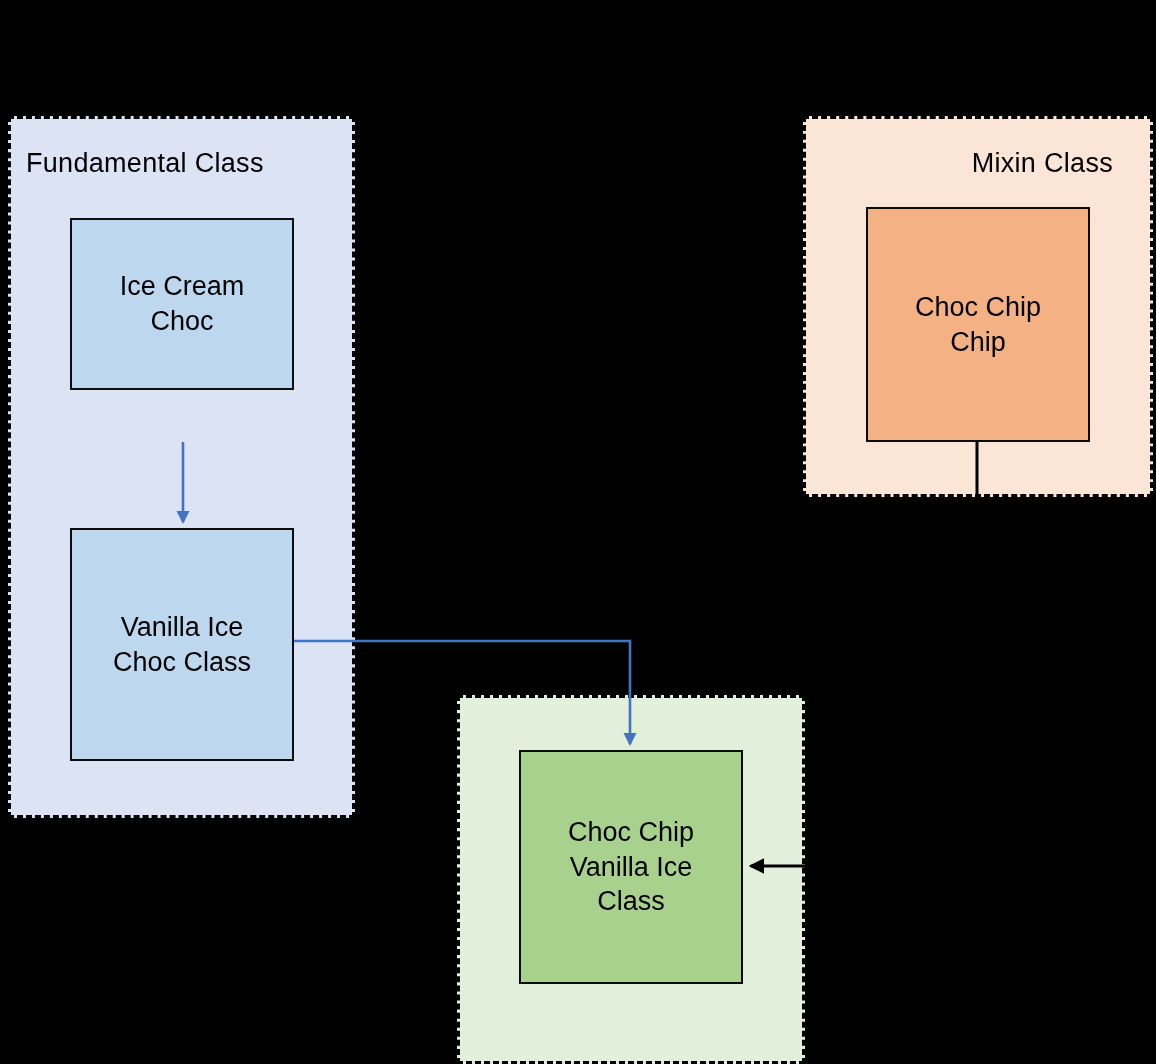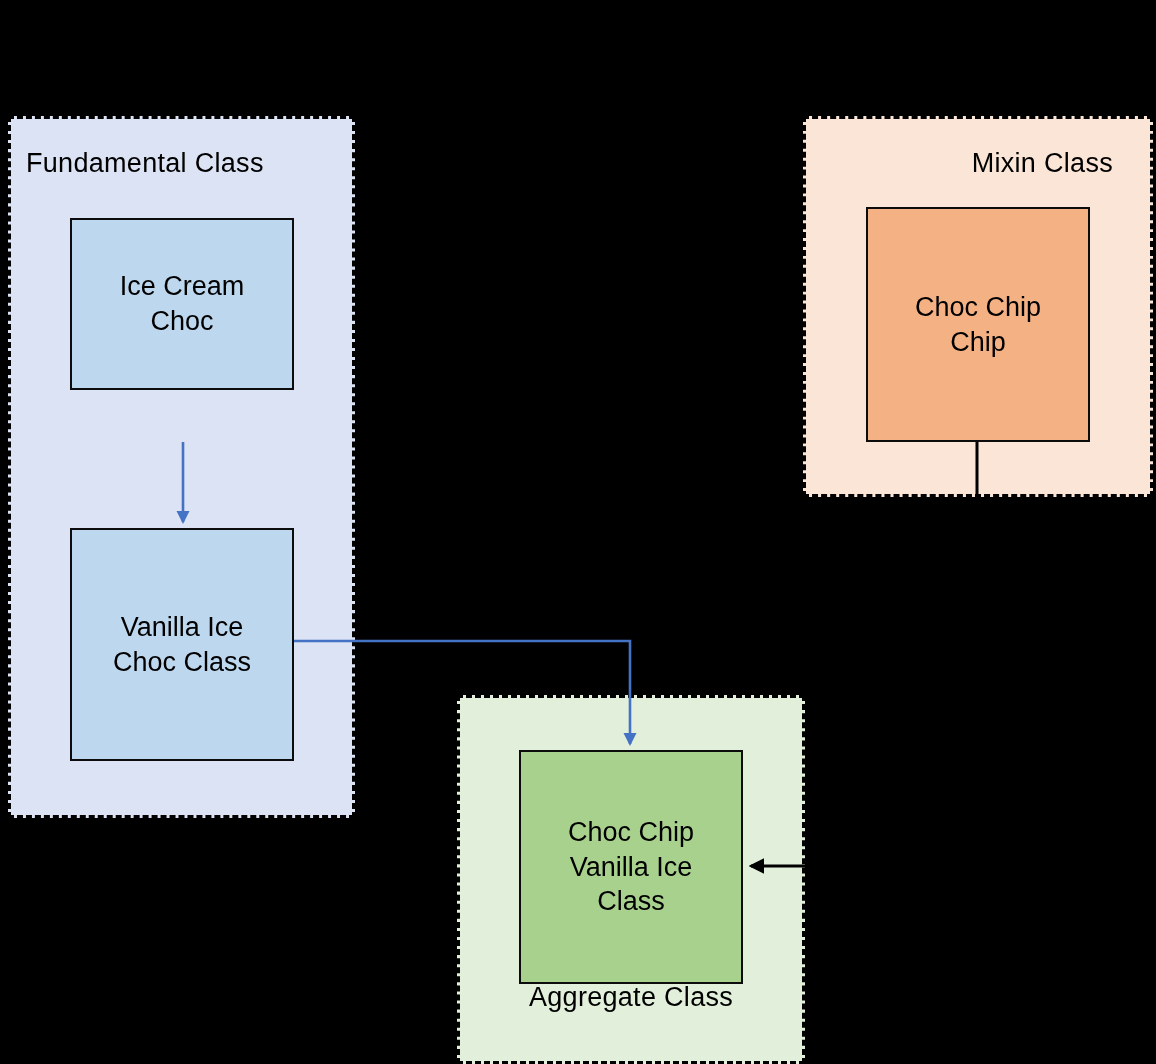--- a/index.html
+++ b/index.html
@@ -79,21 +79,20 @@
   <div class="panel-label" style="left:803px; top:148px; width:310px; text-align:right;">Mixin Class</div>
 
   <div class="node" style="left:866px; top:207px; width:224px; height:235px; background:#F4B183;">
     <span class="node-text">
       <span>Choc Chip</span><br>
       <span>Chip</span>
     </span>
   </div>
 
   <div class="panel" style="left:457px; top:695px; width:348px; height:369px; background:#E2EFDA;"></div>
-  <div class="panel-label" style="left:457px; top:982px; width:348px; text-align:center;">Aggregate  Class</div>
 
   <div class="node" style="left:519px; top:750px; width:224px; height:234px; background:#A9D18E;">
     <span class="node-text">
       <span>Choc Chip</span><br>
       <span>Vanilla Ice</span><br>
       <span>Class</span>
     </span>
   </div>
 
   <svg class="edges" viewBox="0 0 1156 1064" xmlns="http://www.w3.org/2000/svg">

